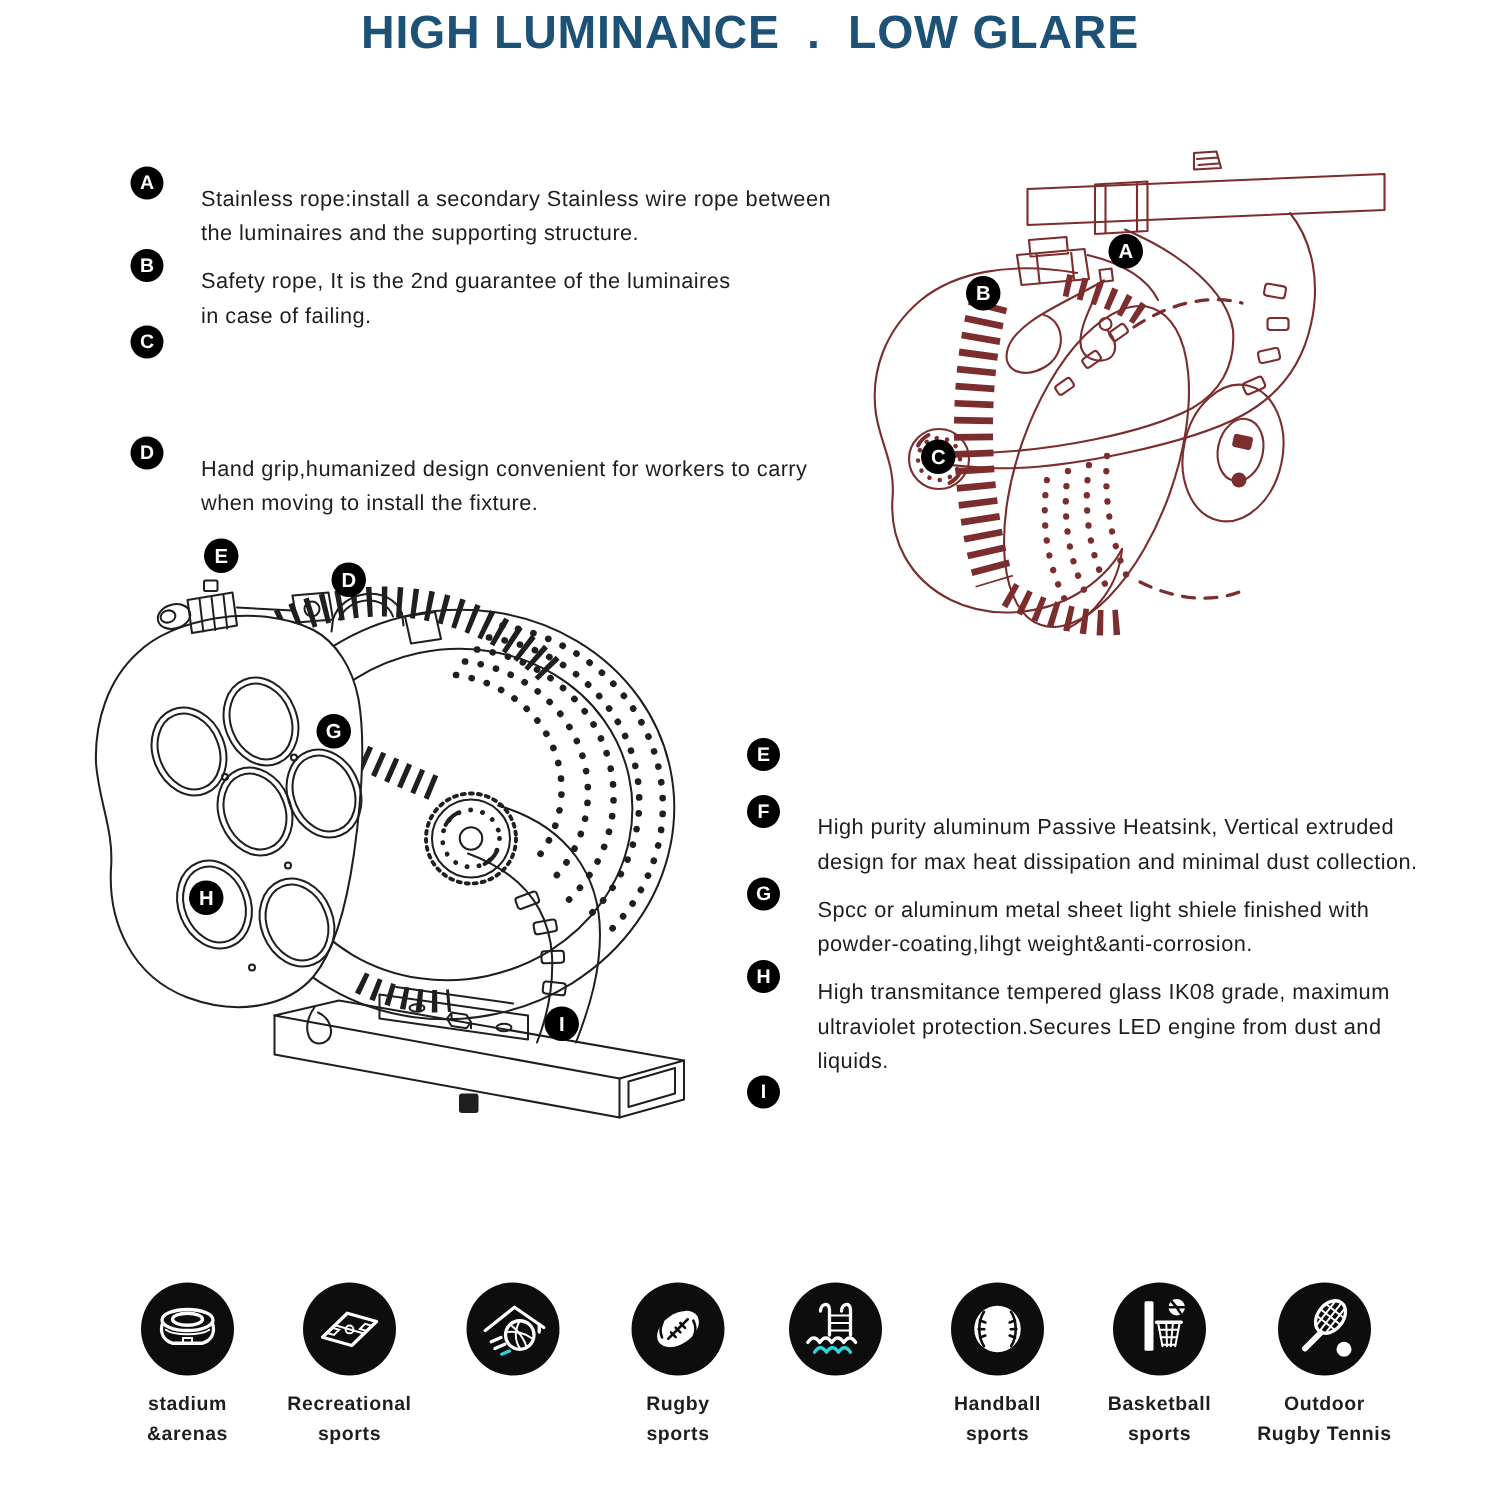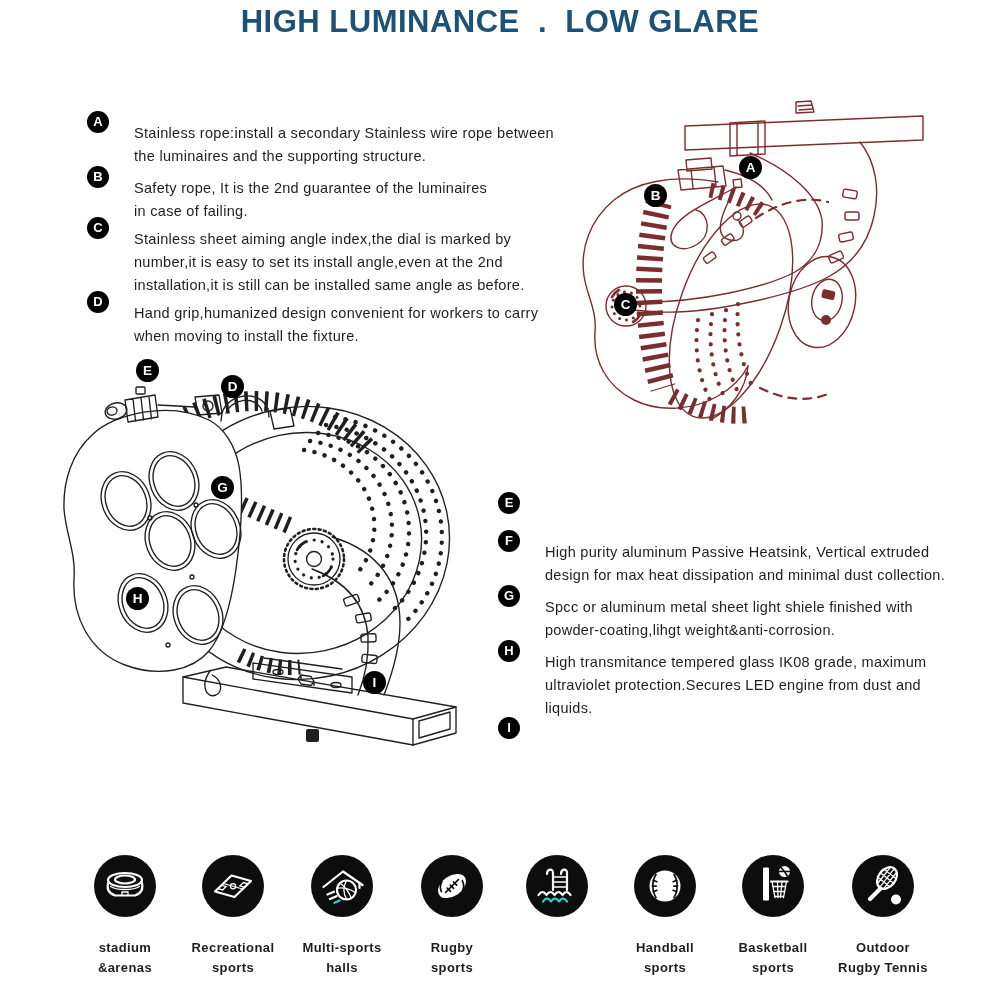--- a/index.html
+++ b/index.html
@@ -27,21 +27,21 @@
   .diagram svg{display:block;}
   .callout{position:absolute;width:23px;height:23px;border-radius:50%;background:var(--c-badge-bg);
            color:var(--c-badge-text);font-weight:bold;font-size:13.5px;line-height:23px;text-align:center;}
   g.art-back{stroke:var(--c-back-diagram-line);fill:none;stroke-width:1.4;stroke-linecap:round;stroke-linejoin:round;}
   g.art-front{stroke:var(--c-front-diagram-line);fill:none;stroke-width:1.35;stroke-linecap:round;stroke-linejoin:round;}
   .fill-back{fill:var(--c-back-diagram-line);stroke:none;}
   .fill-front{fill:var(--c-front-diagram-line);stroke:none;}
   .occlude{fill:#ffffff;}
   .app-item{position:absolute;width:120px;text-align:center;}
   .app-item svg{display:block;margin:0 auto;}
-  .app-label{margin-top:20px;font-size:13px;font-weight:bold;line-height:20px;
+  .app-label{margin-top:8px;font-size:13px;font-weight:bold;line-height:20px;
              letter-spacing:.4px;white-space:pre-line;color:var(--c-body-text);}
   .bg{fill:var(--c-icon-bg);}
   .st{stroke:var(--c-icon-fg);fill:none;stroke-width:2.2;stroke-linecap:round;stroke-linejoin:round;}
   .stn{stroke:var(--c-icon-fg);fill:none;stroke-width:1.3;stroke-linecap:round;}
   .sth{stroke:var(--c-icon-fg);fill:none;stroke-width:4;stroke-linecap:round;}
   .sb{stroke:var(--c-icon-bg);fill:none;stroke-width:1.7;stroke-linecap:round;}
   .fw{fill:var(--c-icon-fg);stroke:none;}
   .cy{stroke:var(--c-cyan-accent);}
 </style>
 </head>
@@ -56,23 +56,20 @@
     <p class="ftext">Stainless rope:install a secondary Stainless wire rope between
 the luminaires and the supporting structure.</p>
   </div>
   <div class="feature" style="left:87px;top:165px">
     <span class="badge">B</span>
     <p class="ftext">Safety rope, It is the 2nd guarantee of the luminaires
 in case of failing.</p>
   </div>
   <div class="feature" style="left:87px;top:216px">
     <span class="badge">C</span>
-    <p class="ftext">Stainless sheet aiming angle index,the dial is marked by
-number,it is easy to set its install angle,even at the 2nd
-installation,it is still can be installed same angle as before.</p>
   </div>
   <div class="feature" style="left:87px;top:290px">
     <span class="badge">D</span>
     <p class="ftext">Hand grip,humanized design convenient for workers to carry
 when moving to install the fixture.</p>
   </div>
 
   <div class="feature" style="left:498px;top:491px">
     <span class="badge">E</span>
   </div>
@@ -274,22 +271,20 @@
       <path class="st" d="M13.5,33 L33,17.5 L52.5,31"></path>
       <path class="st" d="M49.5,29 L49.5,34"></path>
       <circle class="st" cx="36.5" cy="36" r="9.5"></circle>
       <path class="stn" d="M36.5,26.5 C33,33 33,39.5 36.8,45.4"></path>
       <path class="stn" d="M27.2,34.2 C33,33 40.5,34.8 45.3,38.6"></path>
       <path class="stn" d="M30,28.9 C35.5,33 39.5,38.5 41.3,44.7"></path>
       <path class="st" d="M17.5,40.5 l6.5,-2.8"></path>
       <path class="st" d="M20,45 l6.5,-2.8"></path>
       <path class="st cy" d="M24.5,48.8 l5.2,-2.2"></path>
     </svg>
-    <div class="app-label">Multi-sports
-halls</div>
   </div>
 
   <div class="app-item" style="left:392px;top:854px">
     <svg width="64" height="64" viewBox="0 0 64 64">
       <circle class="bg" cx="32" cy="32" r="31"></circle>
       <ellipse class="fw" cx="32" cy="32" rx="15.5" ry="10" transform="rotate(-35 32 32)"></ellipse>
       <path class="sb" d="M25.5,38.5 L38.5,25.5"></path>
       <path class="sb" d="M27.3,34.2 l3.2,3.2 M30.4,31.1 l3.2,3.2 M33.5,28 l3.2,3.2"></path>
       <path class="sb" d="M21.8,27.5 C20.2,30.5 20,34.5 21.4,37.6"></path>
       <path class="sb" d="M42.2,26.4 C43.8,29.5 44,33.5 42.6,36.6"></path>

